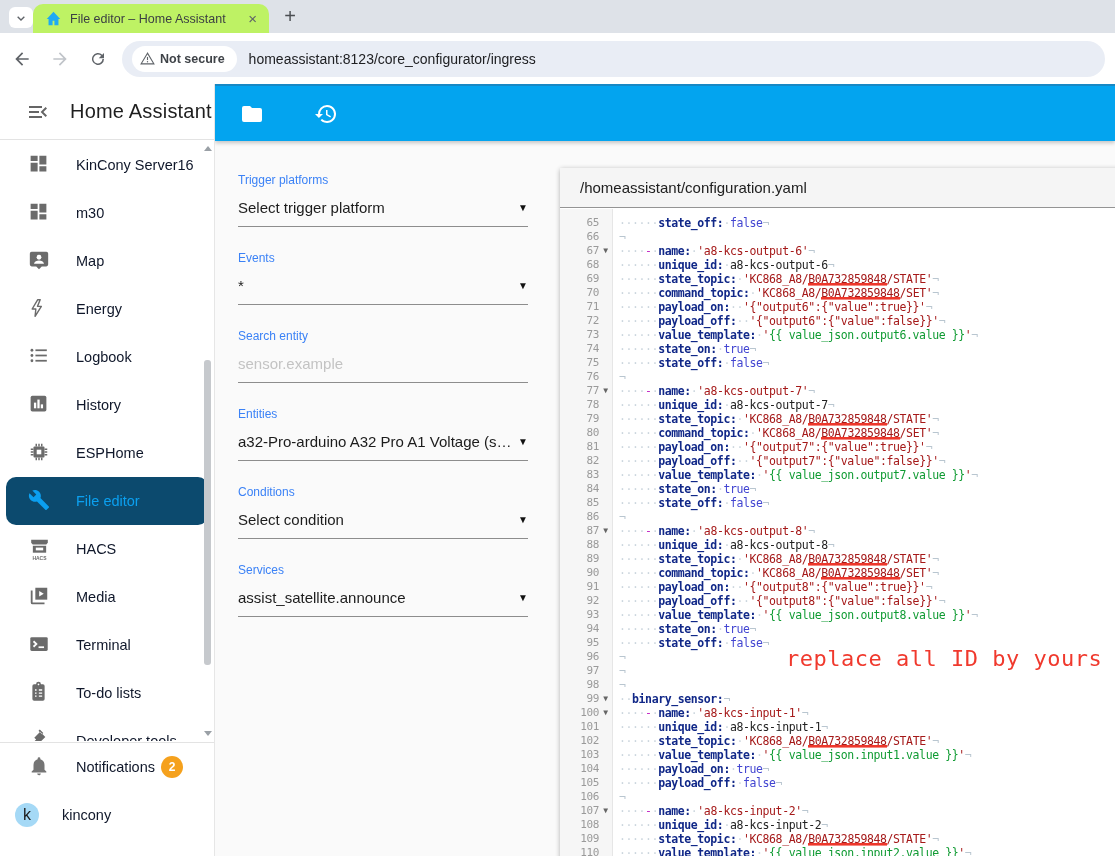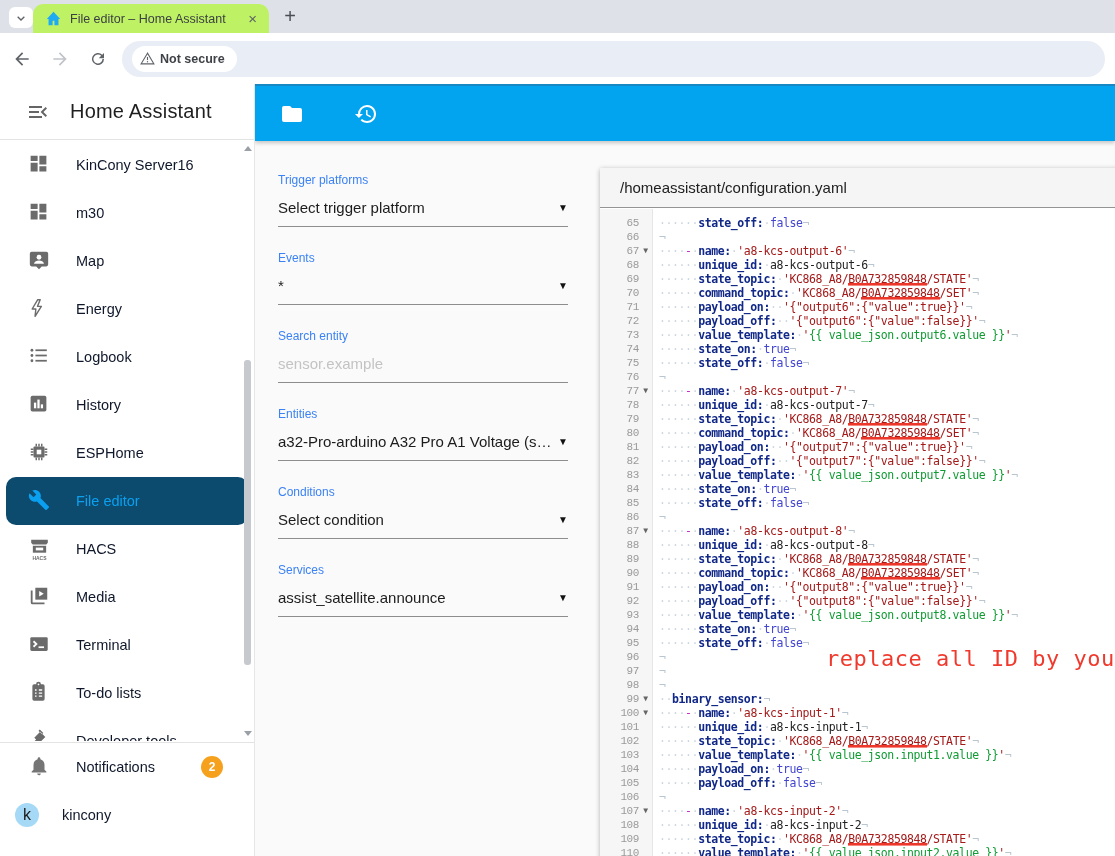--- a/index.html
+++ b/index.html
@@ -21,21 +21,21 @@
   .nav-ic { width:32px; height:32px; display:flex; align-items:center; justify-content:center; margin-left:6px; }
   .omnibox { flex:1; height:36px; margin:0 10px 0 8px; background:#e9edf5; border-radius:18px;
     display:flex; align-items:center; padding:0 6px; }
   .chip { background:#fff; border-radius:13px; height:26px; display:flex; align-items:center;
     padding:0 12px 0 8px; margin-left:4px; }
   .chip-label { font-size:12.5px; font-weight:bold; color:#3f4348; margin-left:5px; }
   .url { font-size:14px; color:#202124; margin-left:12px; }
 
   
   .app { display:flex; height:772px; }
-  .sidebar { width:255px; background:#fff; position:relative; border-right:1px solid #e6e6e6; flex:none; }
+  .sidebar { width:215px; background:#fff; position:relative; border-right:1px solid #e6e6e6; flex:none; }
   .sb-header { height:56px; display:flex; align-items:center; border-bottom:1px solid #e3e3e3; }
   .sb-burger { width:24px; height:24px; margin-left:26px; }
   .sb-title { font-size:20px; color:#1f1f1f; margin-left:20px; letter-spacing:.2px; }
   .sb-list { position:absolute; top:57px; bottom:115px; left:0; right:0; overflow:hidden; }
   .sb-item { height:48px; display:flex; align-items:center; margin:0 6px; border-radius:10px; }
   .sb-item .ic { width:24px; height:24px; margin-left:22px; flex:none; }
   .sb-item .lbl { font-size:14.5px; color:#0f172a; margin-left:24px; white-space:nowrap; }
   .sb-item.sel { background:#0c4a6e; }
   .sb-item.sel .lbl { color:#0ba0f0; }
   .sb-bottom { position:absolute; bottom:0; left:0; right:0; height:114px; border-top:1px solid #e3e3e3; }
@@ -68,21 +68,21 @@
   
   .card { position:absolute; left:345px; top:84px; right:-40px; bottom:-8px; background:#fff;
     box-shadow:0 1px 5px rgba(0,0,0,.3); border-radius:2px; z-index:2; }
   .card-head { height:40px; background:#f5f5f5; border-bottom:1px solid #949494;
     font-size:15px; color:#212121; display:flex; align-items:center; padding-left:20px; }
   .codearea { position:absolute; top:41px; left:0; right:0; bottom:0; overflow:hidden; padding-top:7px;
     background:linear-gradient(to right,#f6f6f6 52px,#e6e6e6 52px,#e6e6e6 53px,#fff 53px);
     font-family:"DejaVu Sans Mono", monospace; font-size:11.5px; letter-spacing:-0.4px; }
   .row { height:14px; line-height:14px; display:flex; white-space:pre; }
   .gut { flex:0 0 52px; color:#9a9a9a; font-size:11px; display:flex; justify-content:flex-end; }
-  .gut .num { text-align:right;font-family:Liberation Mono, monospace; }
+  .gut .num { text-align:right; }
   .gut .fold { width:13px; color:#666; font-size:8px; text-align:center; }
   .txt { padding-left:7px; }
   .tk-ws   { color:#ccd6de; }
   .tk-eol  { color:#b9c6d0; }
   .tk-key  { color:#112888; font-weight:bold; }
   .tk-str  { color:#a51919; }
   .tk-stru { color:#a51919;
     background-image:linear-gradient(#ee372b,#ee372b);
     background-position:0 100%; background-size:100% 2.6px; background-repeat:no-repeat; }
   .tk-tpl  { color:#109b33; }
@@ -135,20 +135,21 @@
     <div class="chip">
       <span>
           <svg width="15" height="15" viewBox="0 0 24 24">
             <path d="M12 3.5 1.8 20.5h20.4z" fill="none" stroke="#5f6368" stroke-width="1.8"></path>
             <path d="M12 9.5v5" stroke="#5f6368" stroke-width="1.8"></path>
             <circle cx="12" cy="17.2" r="1.1" fill="#5f6368"></circle>
           </svg>
         </span>
       <span class="chip-label">Not secure</span>
     </div>
+    <span class="url">homeassistant:8123/core_configurator/ingress</span>
   </div>
 </div>
 
 <div class="app">
   <div class="sidebar">
     <div class="sb-header">
       <span class="sb-burger">
           <svg width="24" height="24" viewBox="0 0 24 24">
             <path d="M3 6h13v2H3zM3 11h10v2H3zM3 16h13v2H3zM21 15.6 17.4 12 21 8.4 19.6 7l-5 5 5 5z" fill="#656565"></path>
           </svg>

